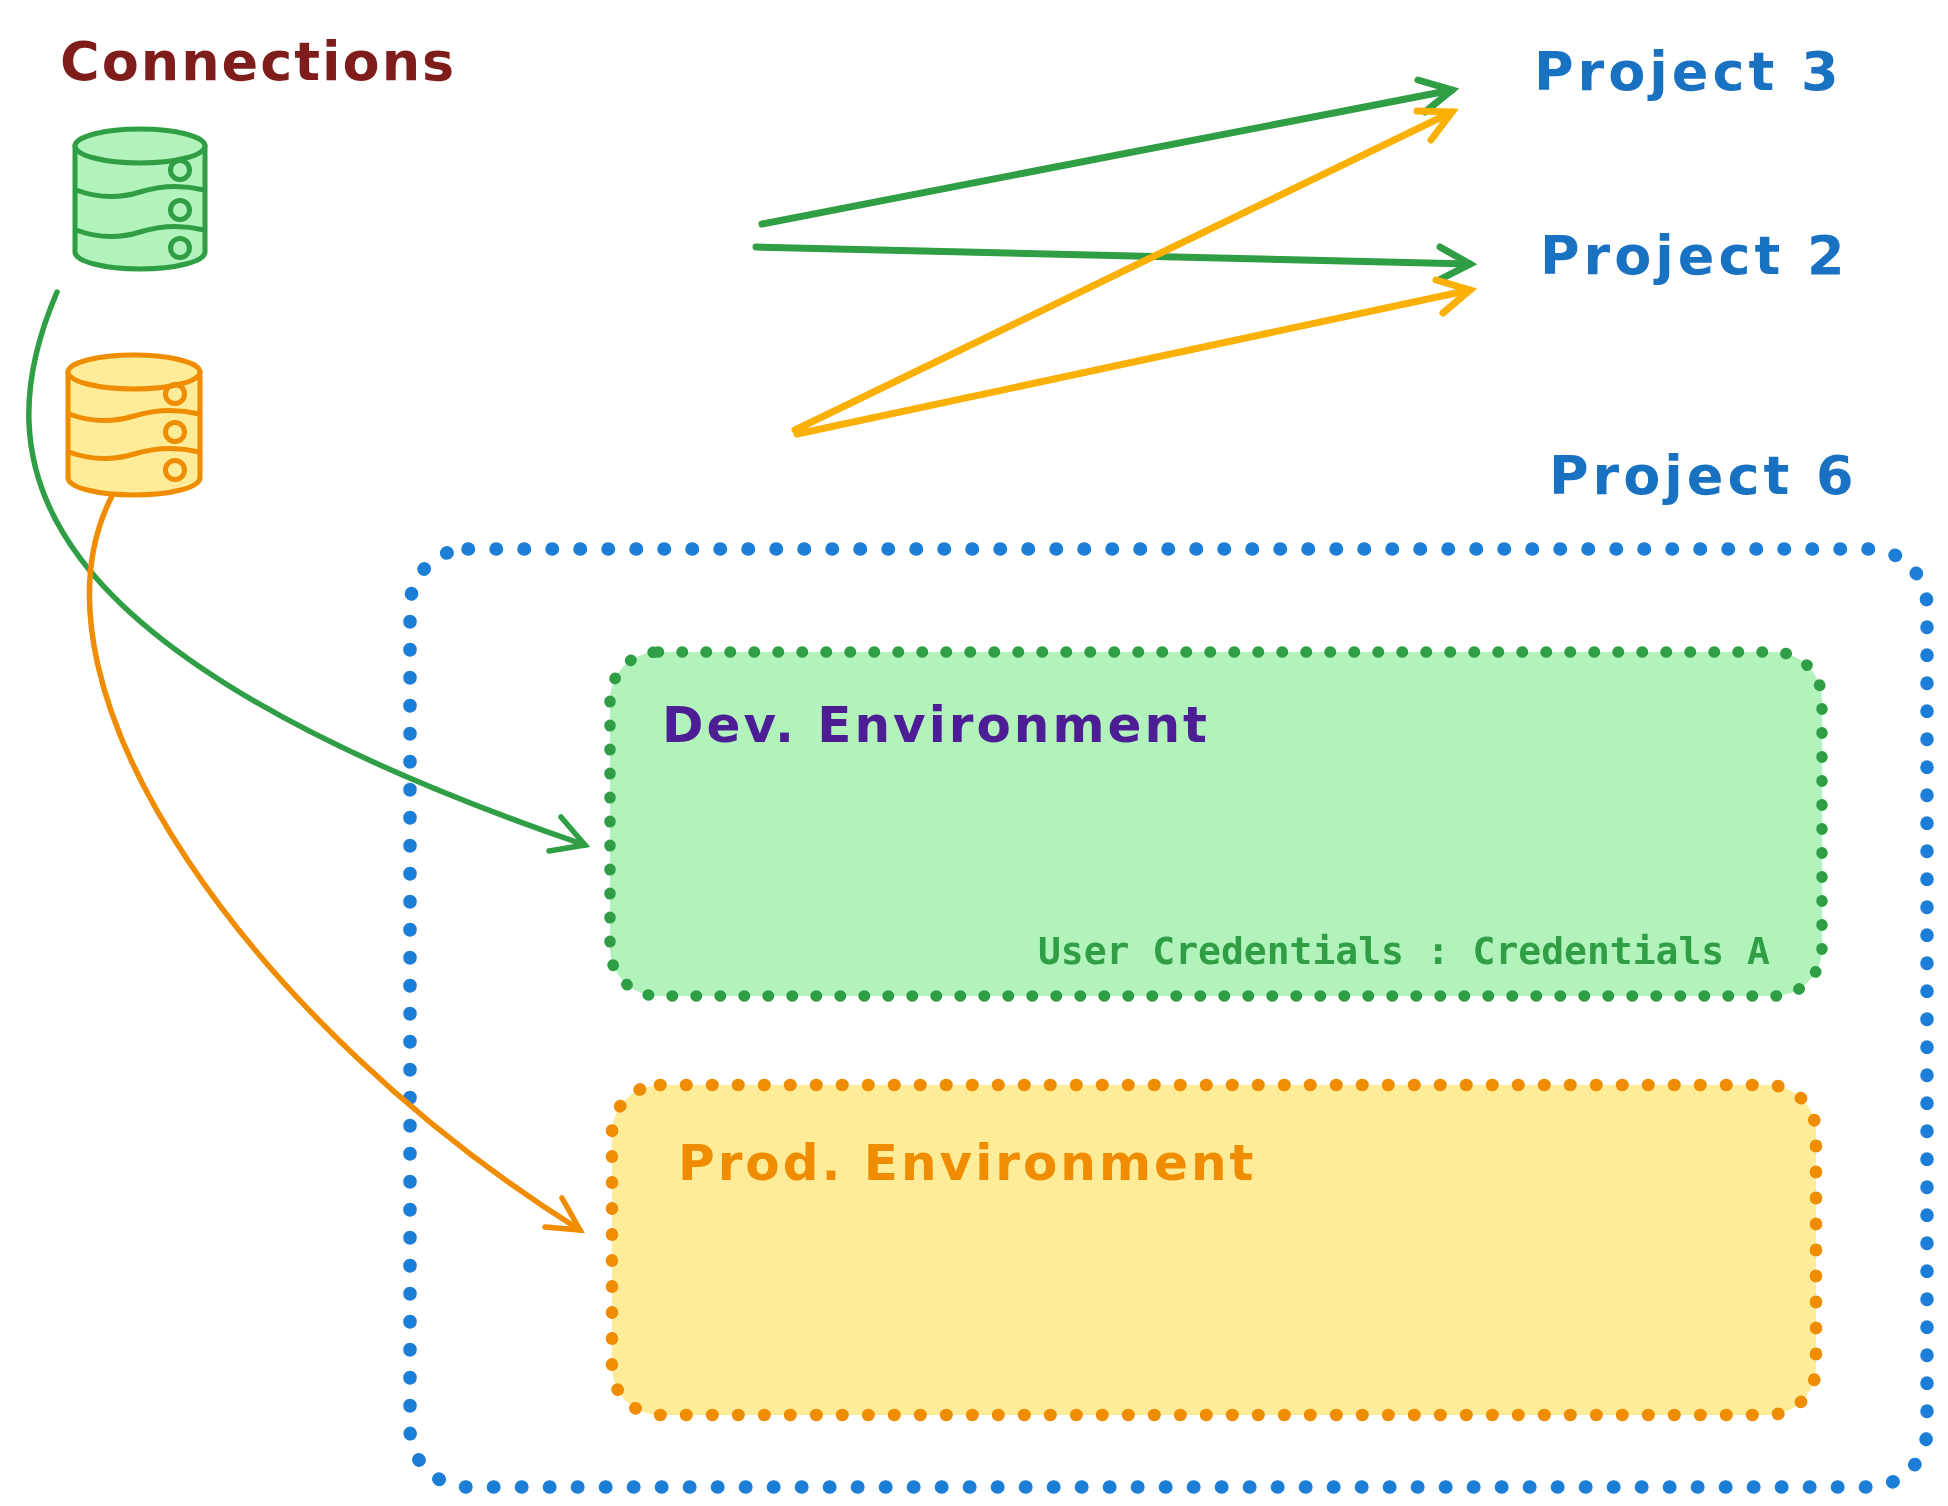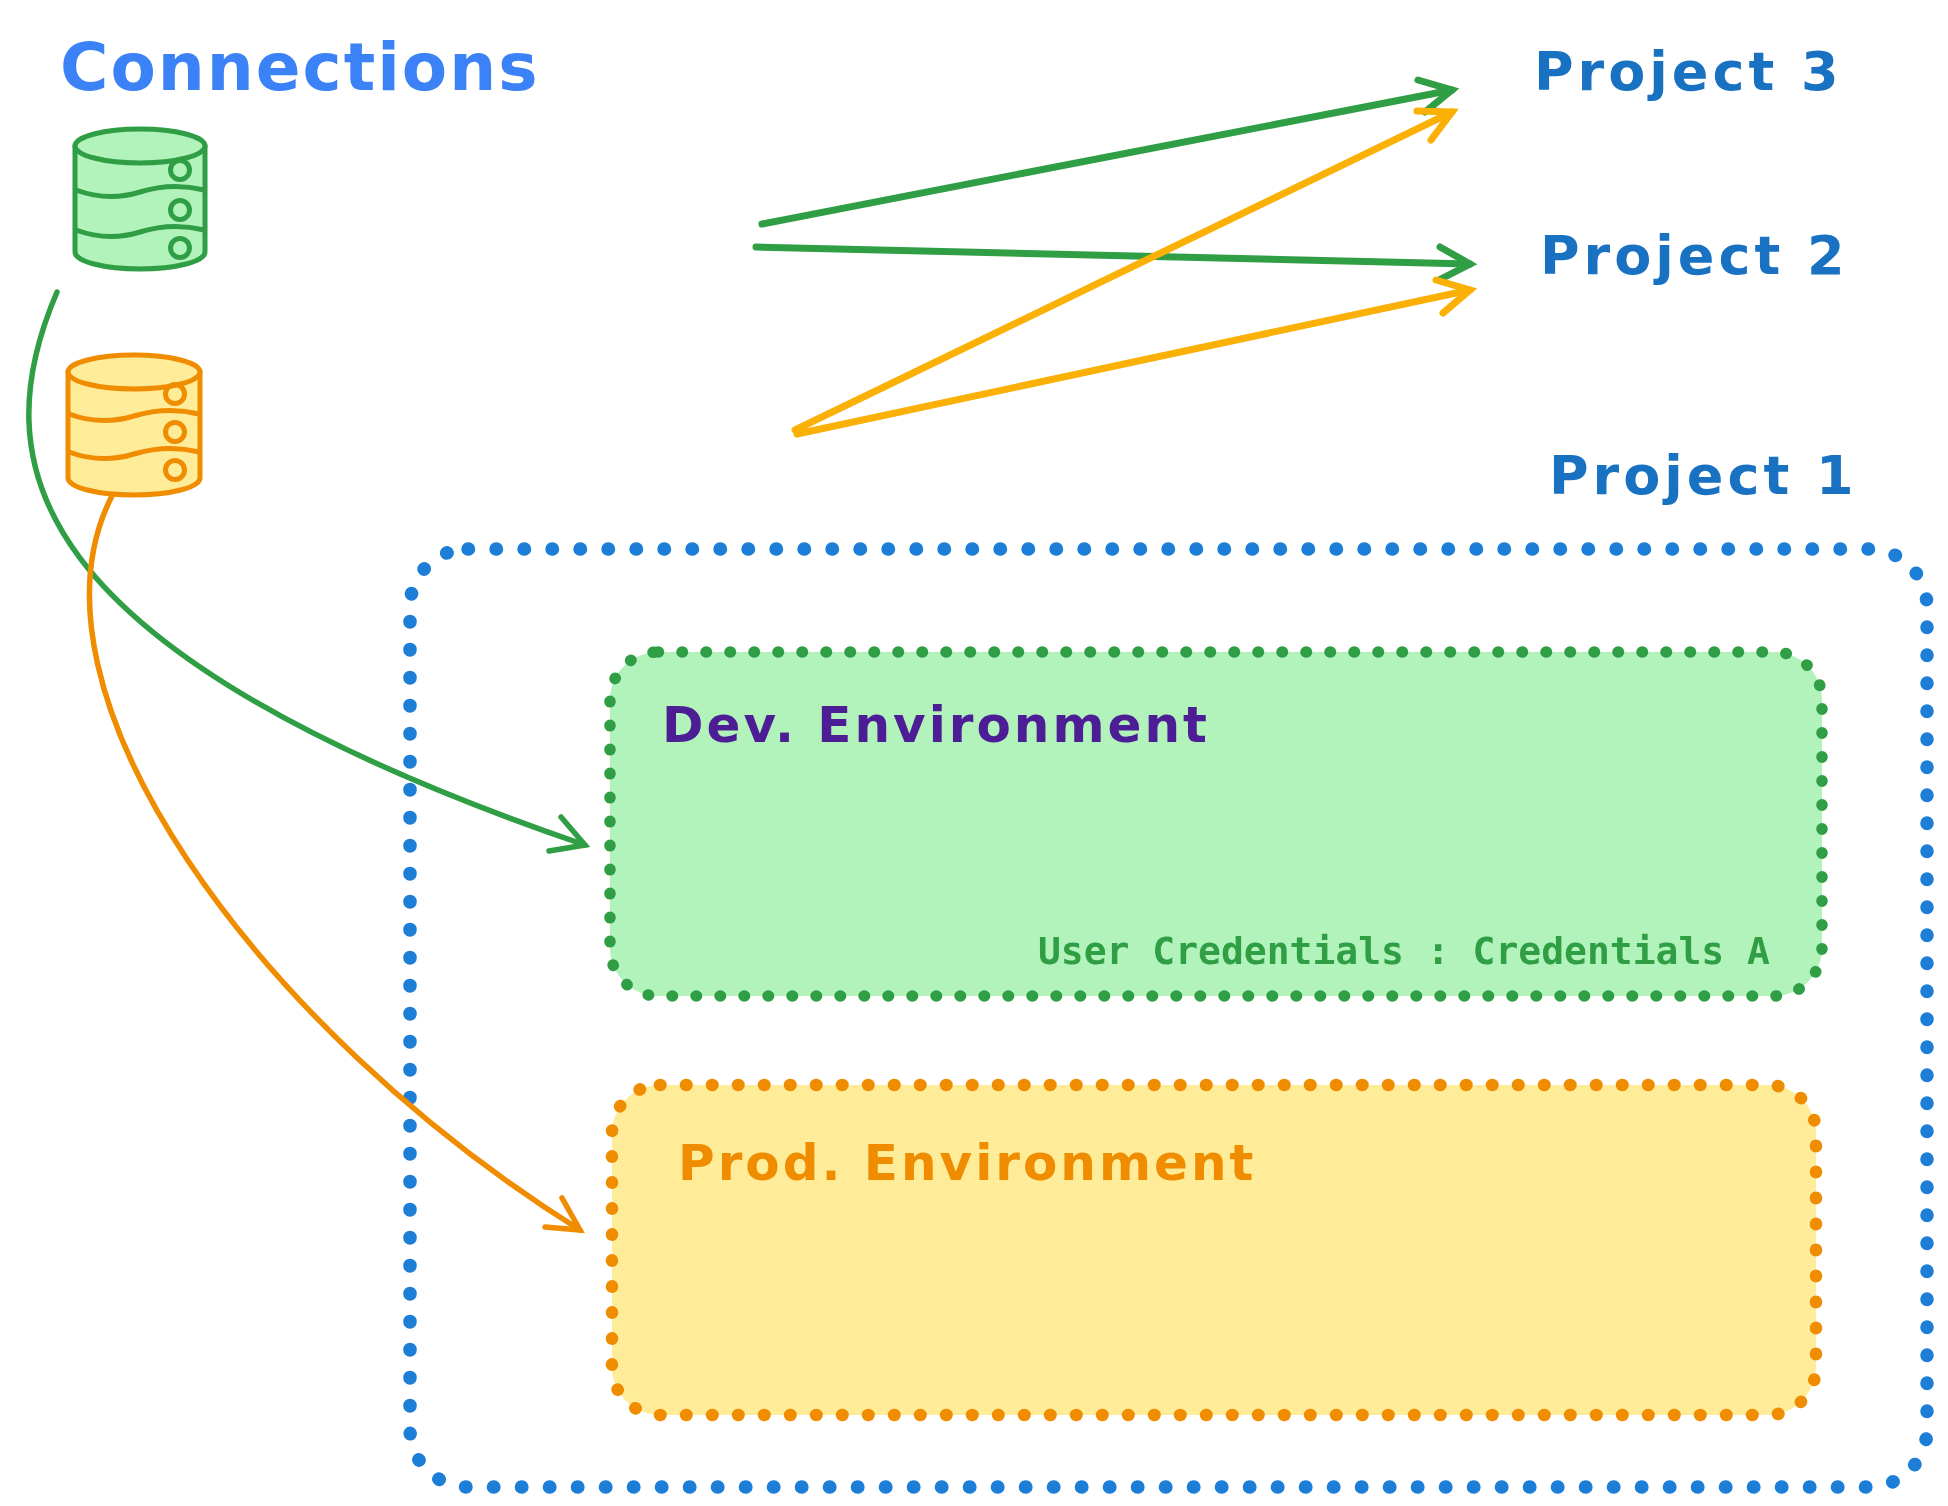--- a/index.html
+++ b/index.html
@@ -5,21 +5,21 @@
   html,body{margin:0;padding:0;background:#ffffff;}
   .stage{
     position:relative;
     width:1948px;height:1506px;
     background:#ffffff;
     overflow:hidden;
     font-family:"DejaVu Sans","Liberation Sans",sans-serif;
   }
   .stage svg{position:absolute;left:0;top:0;}
   .label{position:absolute;white-space:nowrap;line-height:1.1;}
-  .title{left:60px;top:32px;font-size:66px;font-weight:700;color:#3b82f6;letter-spacing:2px;}
+  .title{left:60px;top:32px;font-size:54px;font-weight:700;color:#7f1d1d;letter-spacing:2px;}
   .conn-label{font-size:50px;font-weight:600;letter-spacing:5px;}
   .conn-a{left:227px;top:186px;color:#2f9e44;}
   .conn-b{left:218px;top:392px;color:#f08c00;}
   .project-label{font-size:54px;font-weight:700;color:#1971c2;letter-spacing:4px;margin-left:28px;}
   .p3{left:1506px;top:42px;}
   .p2{left:1512px;top:226px;}
   .p1{left:1521px;top:446px;}
   .env-title{font-size:50px;font-weight:600;letter-spacing:3px;}
   .env-dev{left:662px;top:698px;color:#4c1d95;}
   .env-prod{left:678px;top:1136px;color:#f08c00;}
@@ -86,21 +86,21 @@
   </svg>
 
   <div class="label title">Connections</div>
 
 
 
   <div class="label project-label p3">Project 3</div>
 
   <div class="label project-label p2">Project 2</div>
 
-  <div class="label project-label p1">Project 1</div>
+  <div class="label project-label p1">Project 6</div>
 
   <div class="label env-title env-dev">Dev. Environment</div>
 
   <div class="label cred cred-a">User Credentials : Credentials A</div>
 
   <div class="label env-title env-prod">Prod. Environment</div>
 
 </div>
 
 </body></html>

